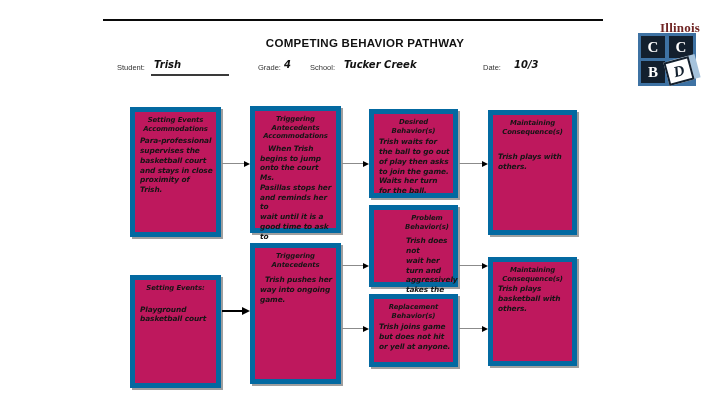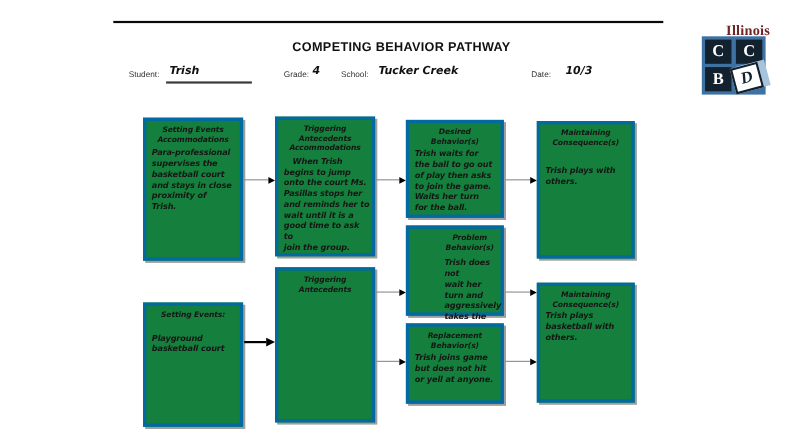--- a/index.html
+++ b/index.html
@@ -6,21 +6,21 @@
   #canvas{position:relative;width:720px;height:405px;background:#ffffff;overflow:hidden;
           font-family:"Liberation Sans",sans-serif;}
   .top-rule{position:absolute;left:103px;top:19px;width:500px;height:2px;background:#0a0a0a;}
   .page-title{position:absolute;left:0;top:37px;width:730px;text-align:center;
               font-size:11.5px;font-weight:bold;letter-spacing:.3px;color:#111;}
   .fld-label{position:absolute;font-size:7.5px;color:#333;}
   .fld-value{position:absolute;font-family:"DejaVu Sans",sans-serif;font-style:italic;
              font-weight:bold;font-size:10px;color:#121212;}
   .student-underline{position:absolute;left:151px;top:74px;width:78px;height:2px;background:#3a3a3a;}
   
-  .pbox{position:absolute;box-sizing:border-box;background:#15803d;border:3px solid #0369a1;
+  .pbox{position:absolute;box-sizing:border-box;background:#be185d;border:5px solid #0369a1;
         box-shadow:2px 2px 0 rgba(80,80,80,.55);
         font-family:"DejaVu Sans",sans-serif;font-style:italic;font-weight:bold;color:#151515;}
   .pbox-title{white-space:pre-line;text-align:center;font-size:6.9px;line-height:1.25;
               padding:4px 2px 0 2px;letter-spacing:-.1px;}
   .pbox-body{white-space:pre-line;font-size:7.4px;line-height:1.32;padding:0 2px 0 5px;
              letter-spacing:-.1px;}
   
   .arrow{position:absolute;display:flex;align-items:center;height:9px;}
   .arrow .line{flex:1;height:1px;background:#8b8b8b;}
   .arrow .head{width:0;height:0;border-top:3.5px solid transparent;
@@ -131,20 +131,23 @@
 
   <div class="pbox" style="left:130px;top:255px;width:91px;height:113px;margin-top:20px;">
     <div class="pbox-title">Setting Events:</div>
     <div class="pbox-body" style="margin-top:12px;">Playground
 basketball court</div>
   </div>
 
   <div class="pbox" style="left:250px;top:243px;width:91px;height:141px;">
     <div class="pbox-title">Triggering
 Antecedents</div>
+    <div class="pbox-body" style="margin-top:6px;text-indent:5px;">Trish pushes her
+way into ongoing
+game.</div>
   </div>
 
   <div class="pbox" style="left:369px;top:294px;width:89px;height:73px;">
     <div class="pbox-title">Replacement
 Behavior(s)</div>
     <div class="pbox-body" style="margin-top:2px;">Trish joins game
 but does not hit
 or yell at anyone.</div>
   </div>
 

